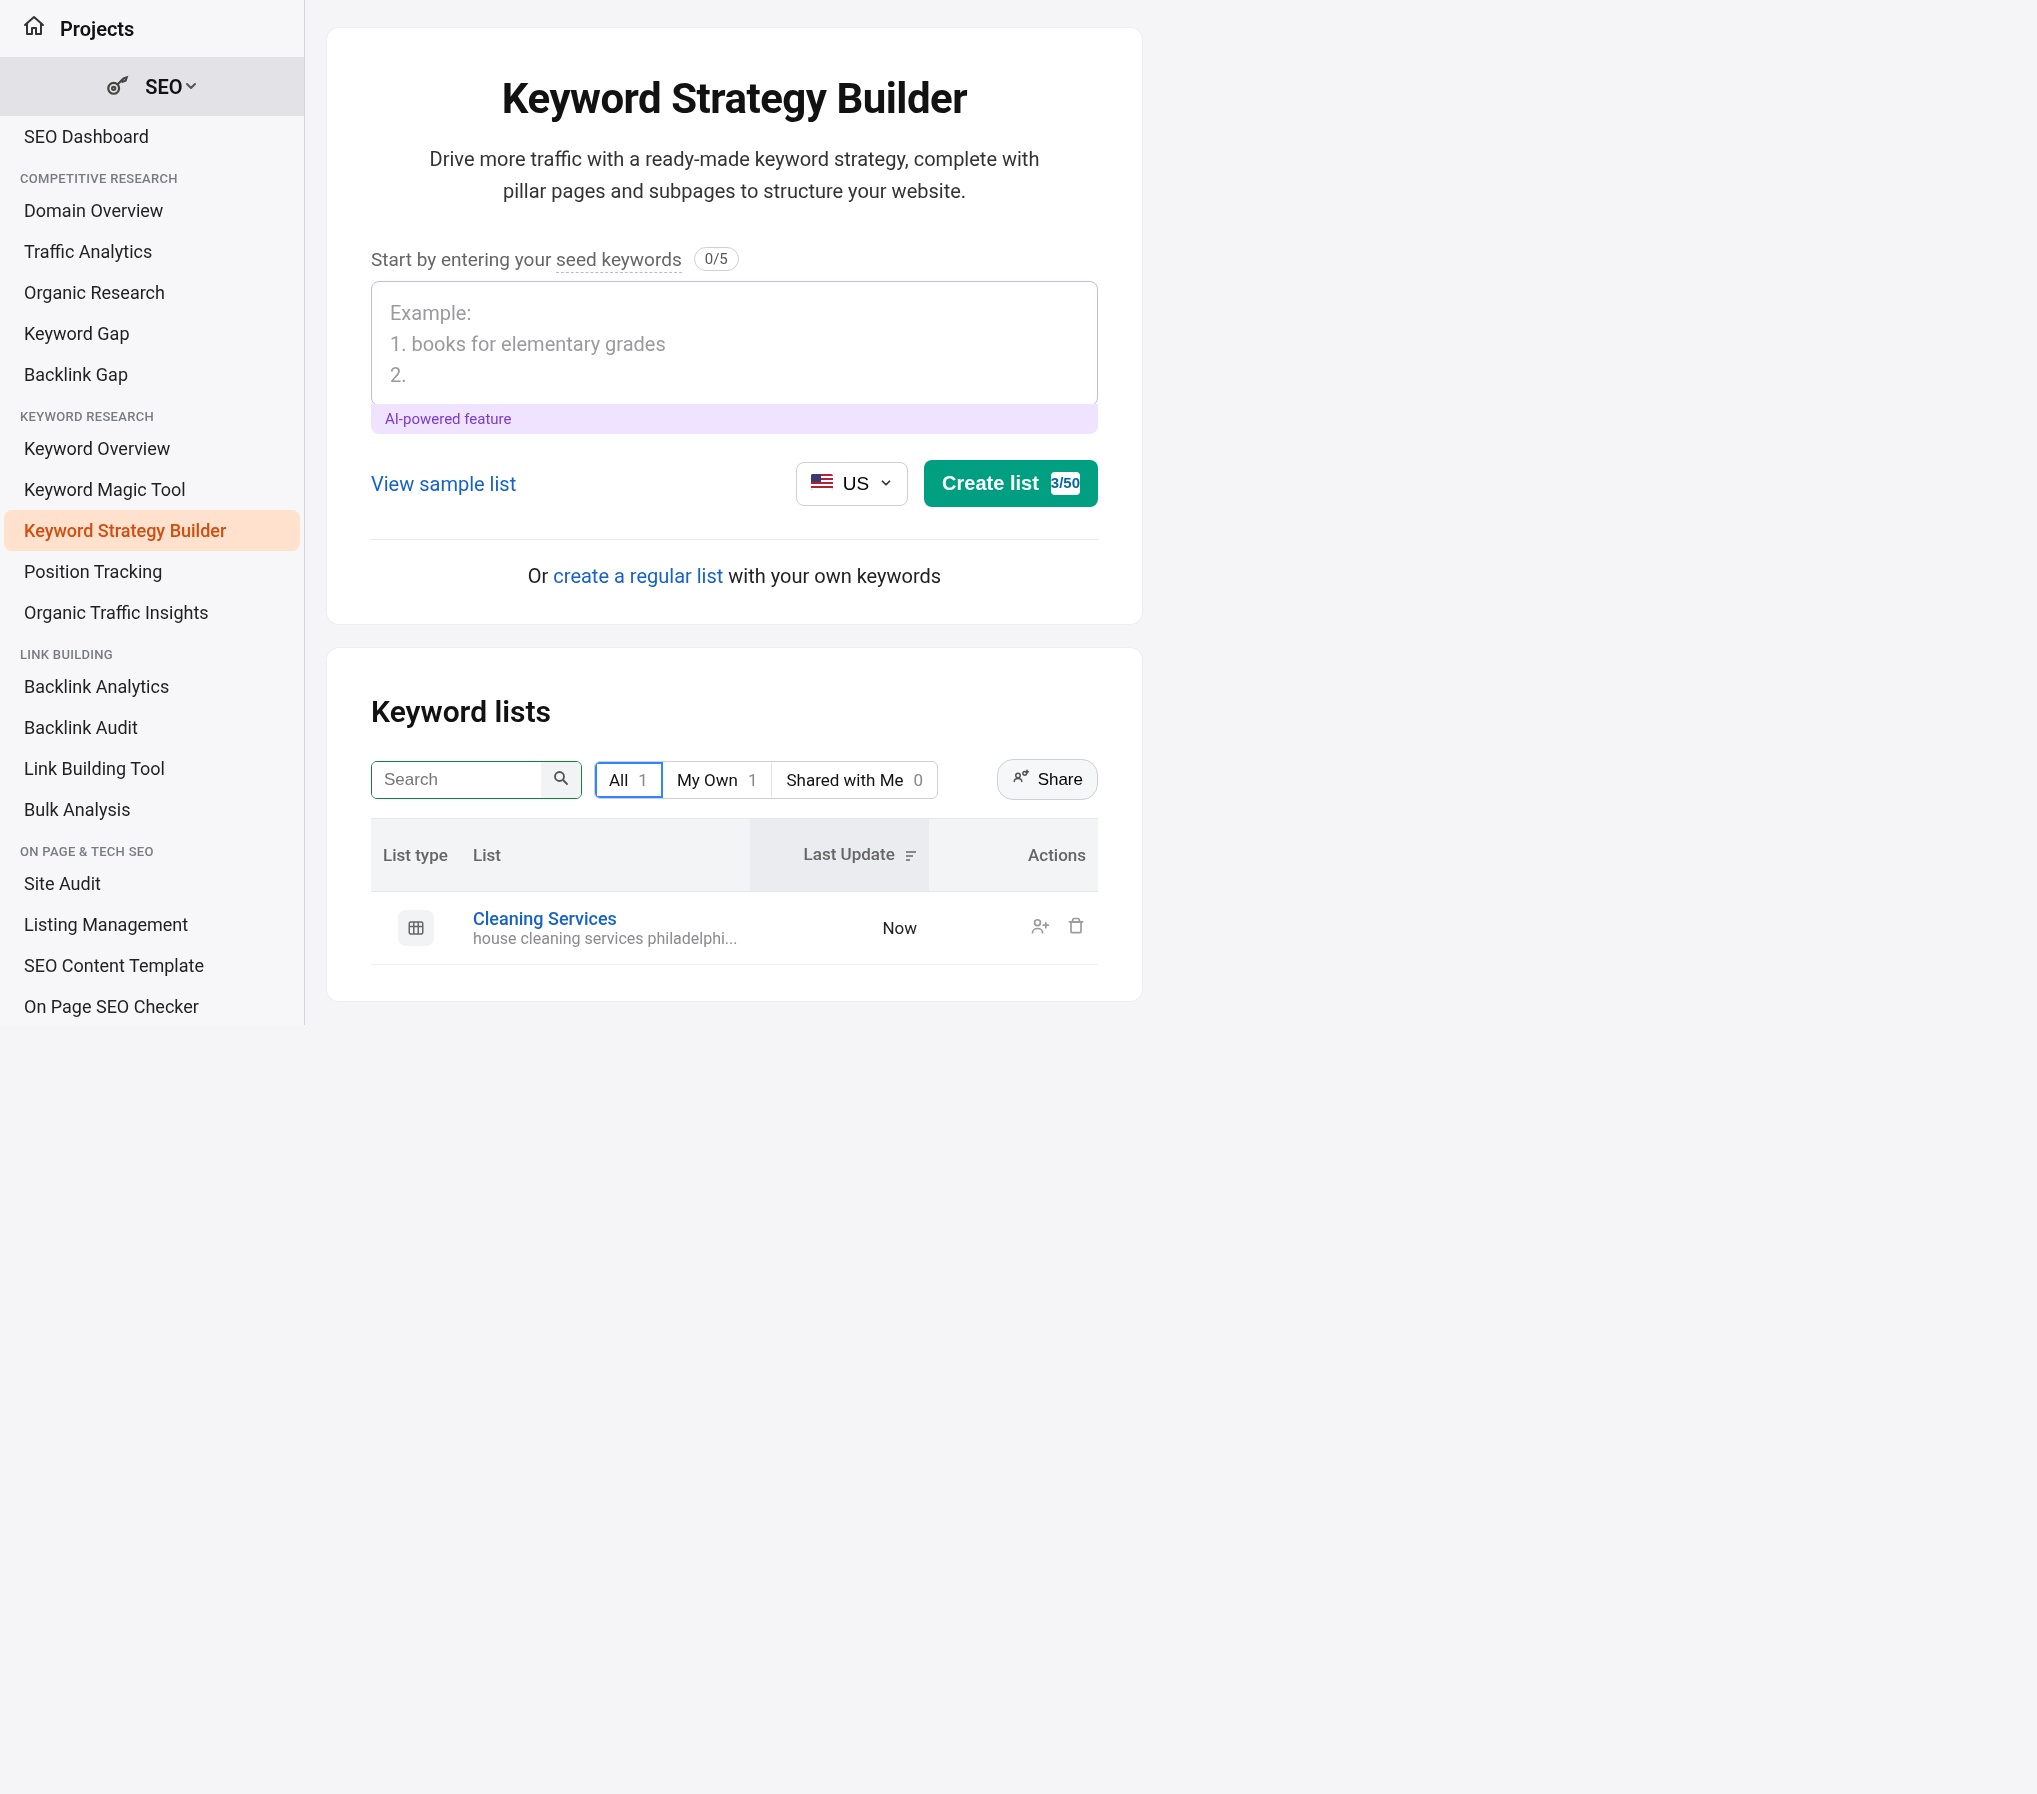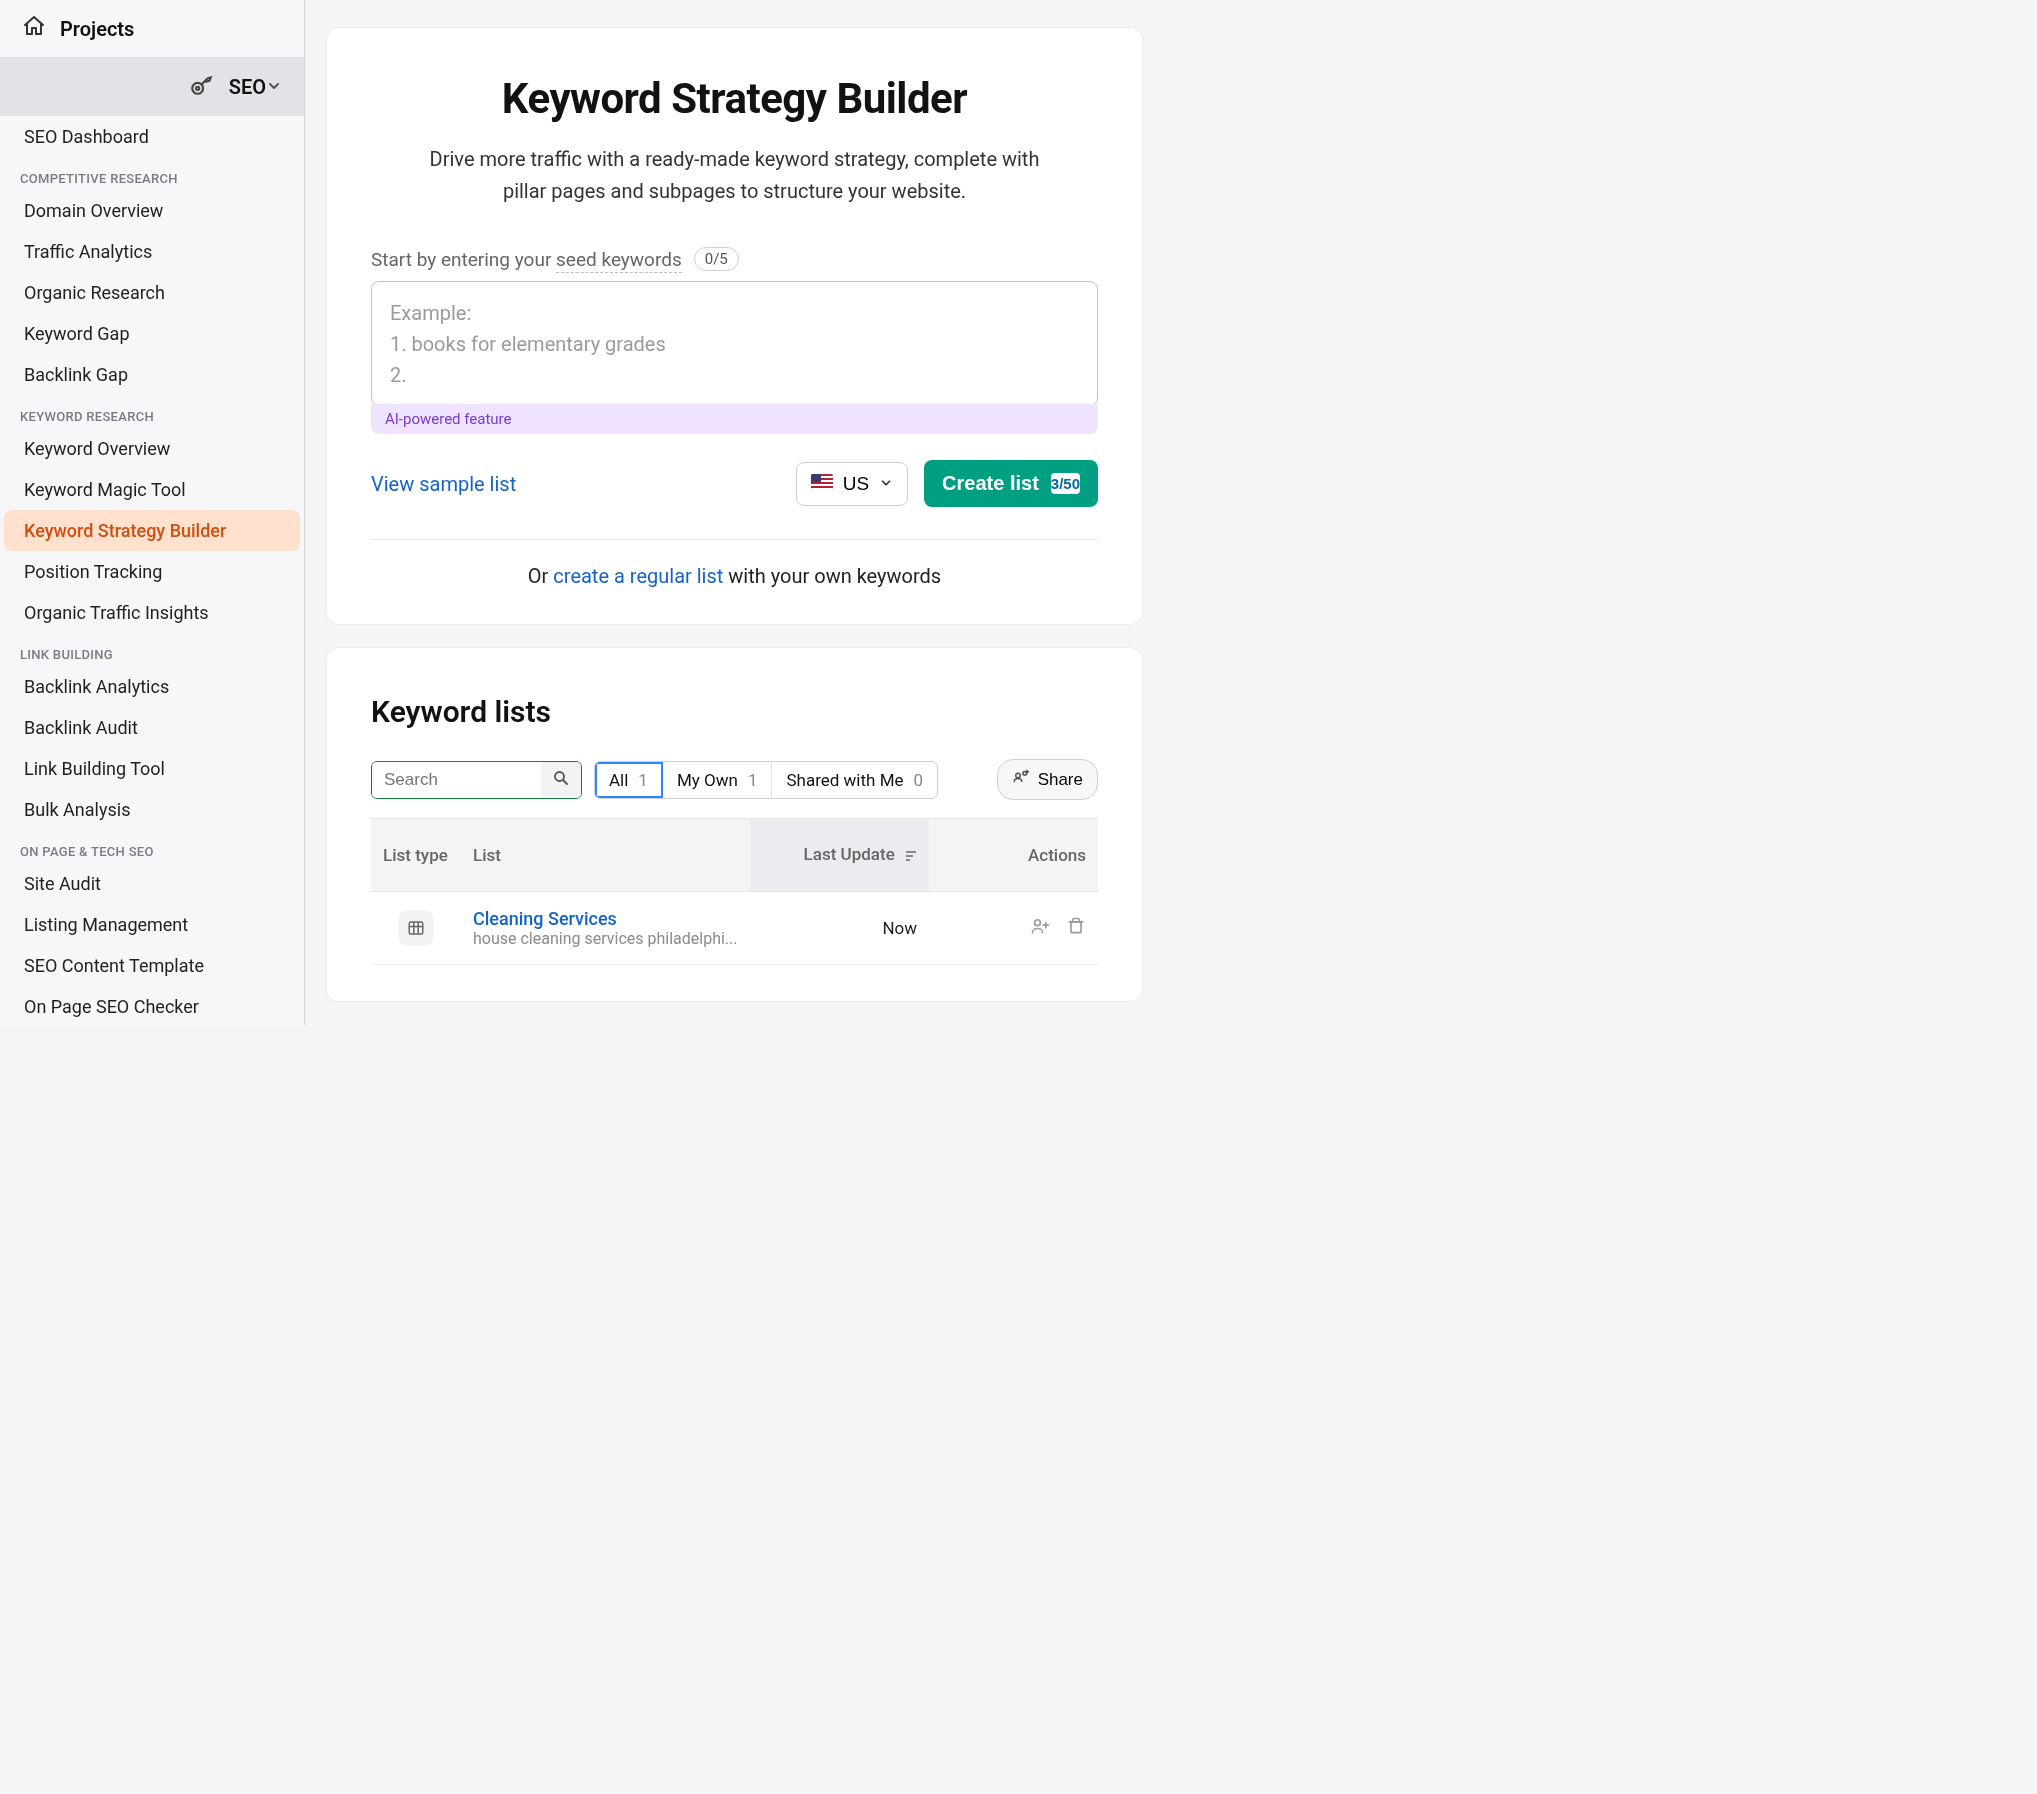--- a/index.html
+++ b/index.html
@@ -27,21 +27,21 @@
     align-items: center;
     gap: 14px;
     padding: 14px 20px 14px 22px;
     font-weight: 650;
     font-size: 20px;
   }
   .sidebar .projects svg { width: 24px; height: 24px; }
   .sidebar .seo-toggle {
     display: flex;
     align-items: center;
-    justify-content: flex-end;
+    justify-content: center;
     padding: 14px 22px;
     background: #e3e3e7;
     font-weight: 650;
     font-size: 20px;
     cursor: pointer;
   }
   .sidebar .seo-toggle .left {
     display: flex; align-items: center; gap: 14px;
   }
   .sidebar .seo-toggle svg.seo-ico { width: 26px; height: 26px; }
@@ -156,21 +156,21 @@
   .country-btn svg.flag { width: 22px; height: 16px; border-radius: 2px; }
   .country-btn svg.chev { width: 14px; height: 14px; }
   .create-btn {
     background: #009f81;
     color: #fff;
     border: none;
     border-radius: 8px;
     padding: 12px 18px;
     font-size: 20px;
     font-weight: 600;
-    display: flex; align-items: center; gap: 12px;
+    display: flex; gap: 12px;
     cursor: pointer;
   }
   .create-btn .badge {
     background: #fff; color: #0369a1;
     border-radius: 4px;
     padding: 2px 0;
     font-size: 15px;
     font-weight: 700;
   }
   .divider {

